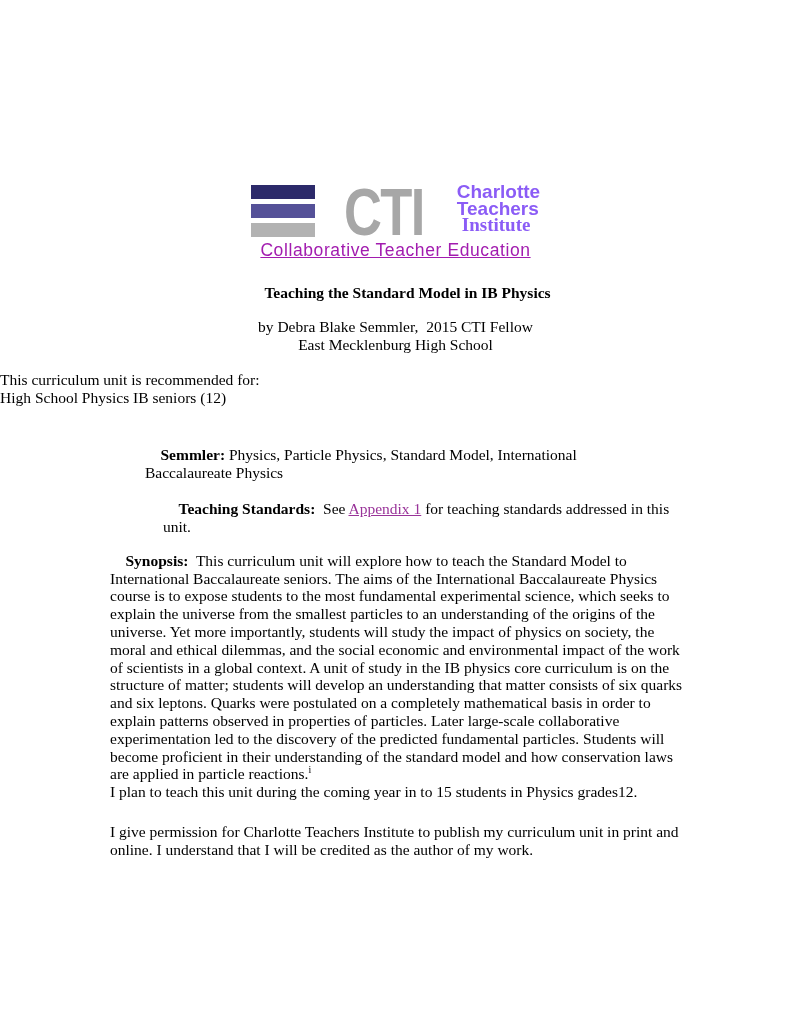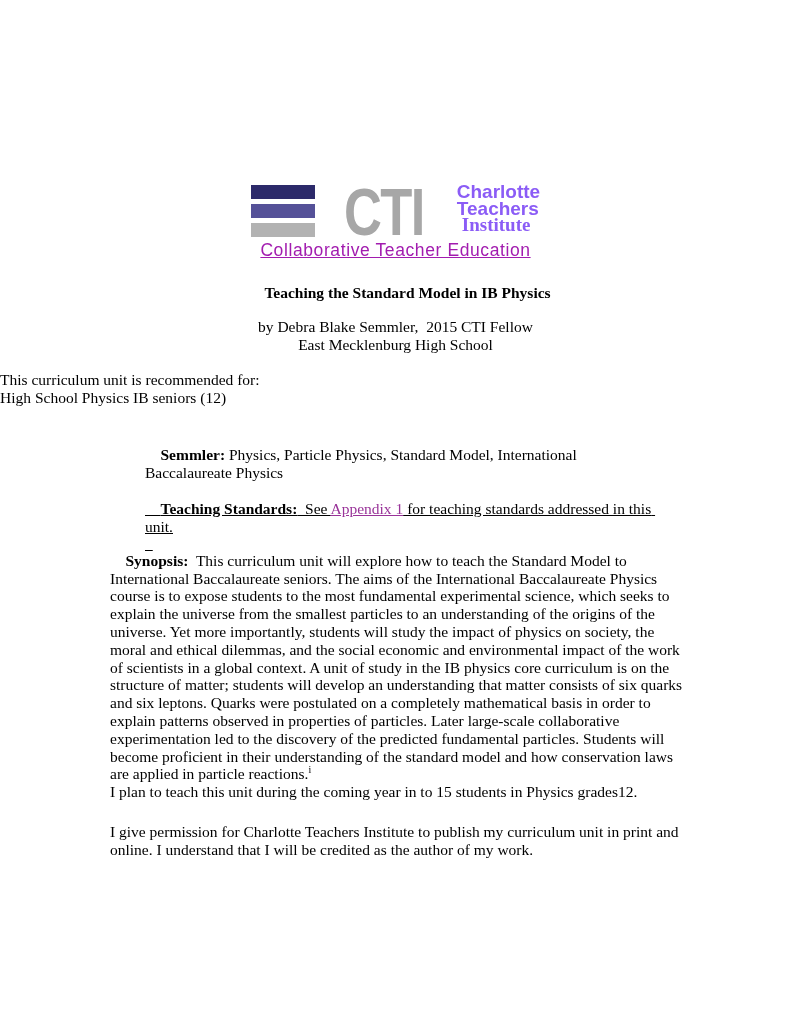--- a/index.html
+++ b/index.html
@@ -79,21 +79,21 @@
     top: 318px; left: 0; right: 0;
     text-align: center;
   }
   .recommended-block {
     position: absolute;
     top: 371px; left: 0; right: 16px;
   }
 
   
   .keywords   { position: absolute; top: 428px; left: 145px; width: 445px; }
-  .standards  { position: absolute; top: 482px; left: 145px; width: 525px; text-decoration: underline; }
+  .standards  { position: absolute; top: 482px; left: 163px; width: 525px; }
   .synopsis   { position: absolute; top: 534px; left: 110px; width: 578px; }
   .para1      { position: absolute; top: 783px; left: 110px; width: 580px; }
   .para2      { position: absolute; top: 823px; left: 110px; width: 580px; }
 
   .lbl { font-weight: bold; }
   a.appendix-link { text-decoration: underline; cursor: pointer; }
   sup.fnote { font-size: 10px; line-height: 0; vertical-align: super; }
 </style>
 </head>
 <body>

